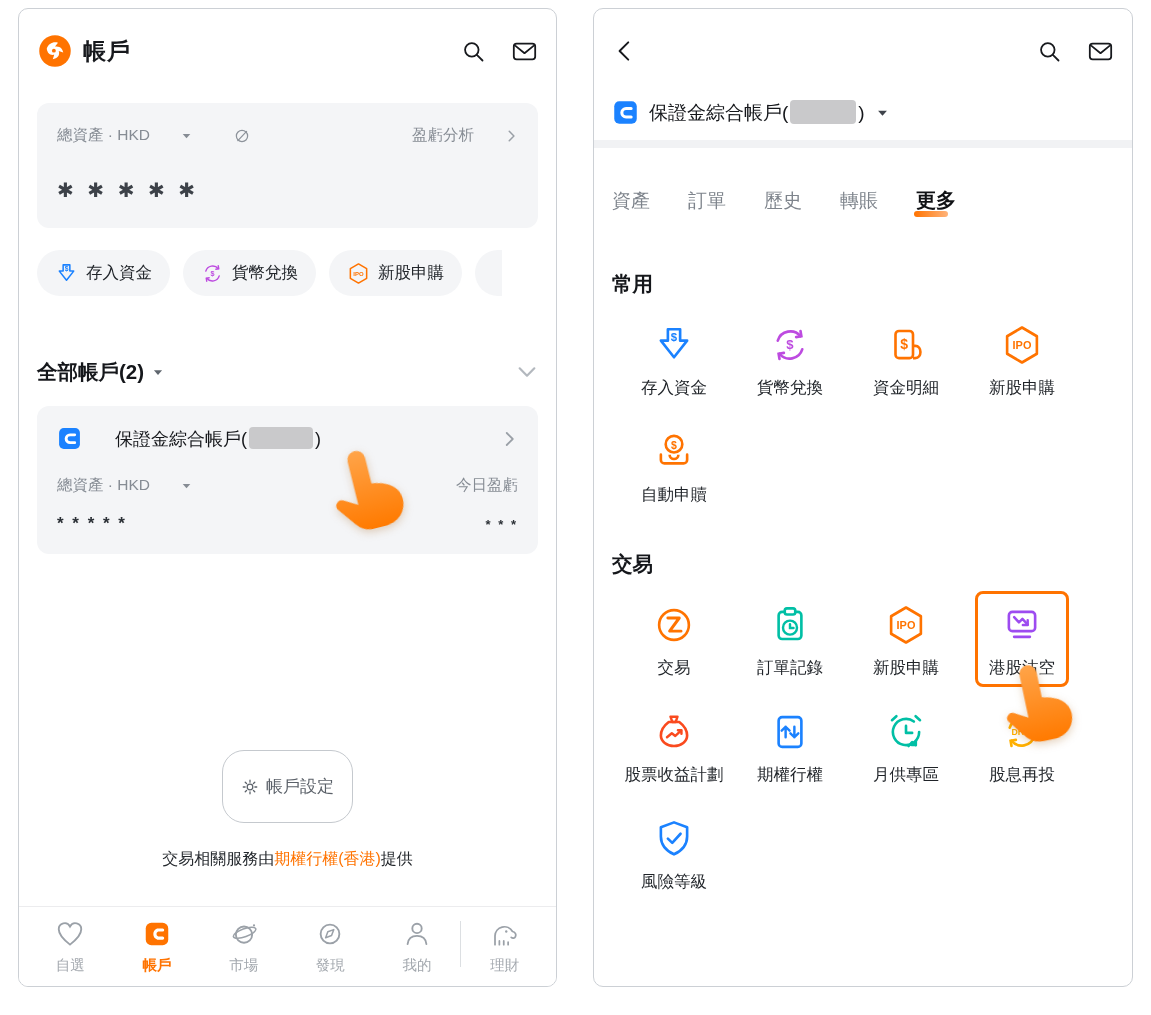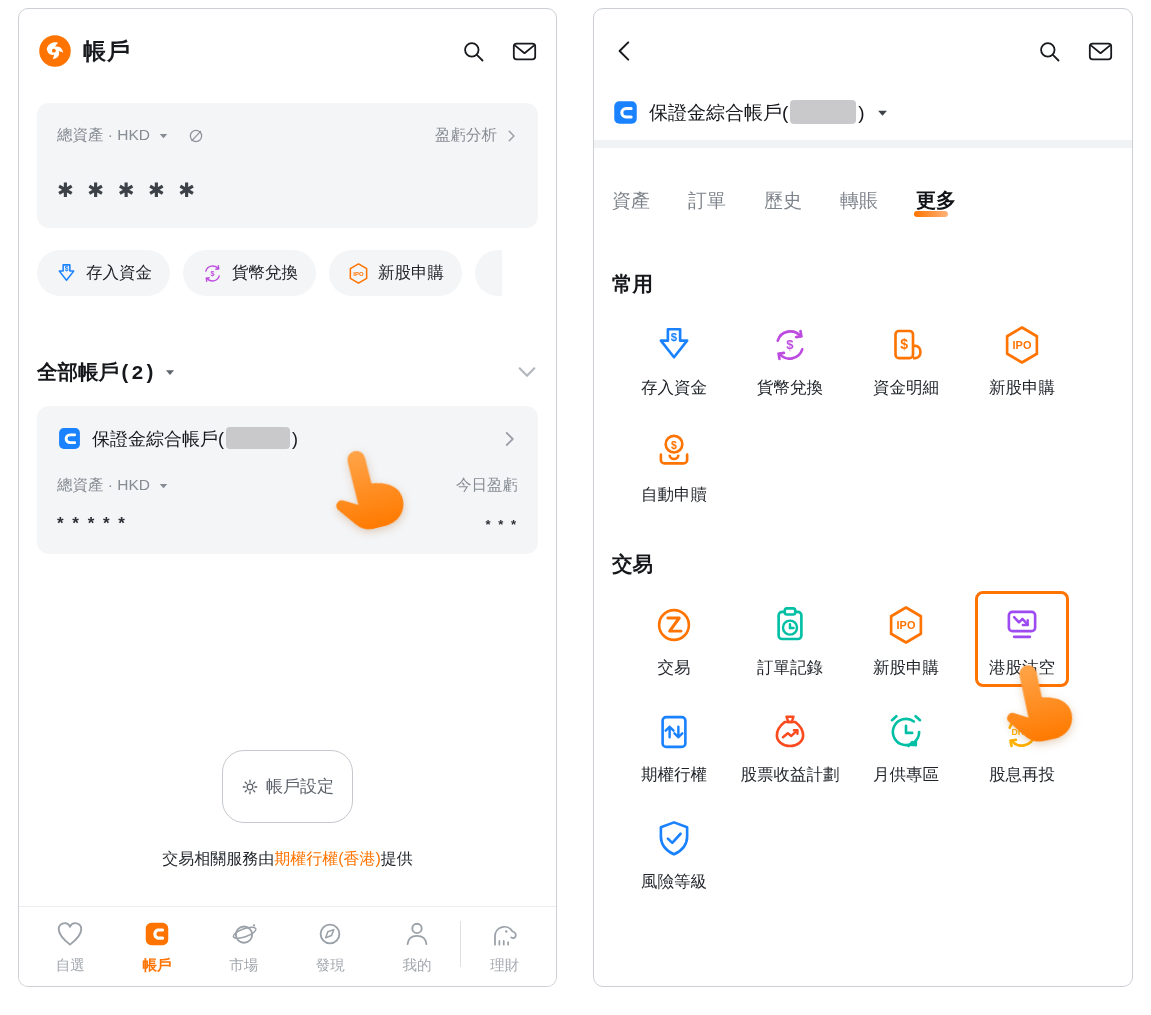--- a/index.html
+++ b/index.html
@@ -13,37 +13,37 @@
 
   
   .hdr { display:flex; align-items:center; height:56px; margin-top:14px; }
   .hdr .sp { flex:1; }
   .hdr .ic-btn { margin-left:24px; display:flex; }
   .app-title { font-size:23px; font-weight:700; margin-left:10px; letter-spacing:1px; }
   svg { display:block; }
 
   
   .asset-card { margin-top:24px; background:#f4f5f7; border-radius:12px; padding:22px 20px 26px; }
-  .row { display:flex; align-items:center; }
+  .row { display:flex; align-items:center;gap:23px; }
   .grey { color:#868c94; font-size:15.5px; }
   .caret { margin-left:7px; }
   .eye { margin-left:16px; }
   .sp { flex:1; }
   .masked-big { margin-top:32px; font-size:20px; font-weight:700; color:#3c4148; letter-spacing:4px; }
 
   
   .quick { display:flex; gap:13px; margin-top:22px; margin-right:-18px; }
   .pill { height:46px; border-radius:23px; background:#f4f5f7; display:flex; align-items:center;
     padding:0 18px; font-size:16.5px; color:#22262b; white-space:nowrap; }
   .pill svg { margin-right:8px; }
   .pill-cut { flex:none; width:27px; border-radius:23px 0 0 23px; background:#f4f5f7; height:46px; }
 
   
   .acc-head { display:flex; align-items:center; margin-top:62px; }
-  .acc-head .t { font-size:20.5px; font-weight:700; color:#15171b;font-family:Liberation Mono, monospace; }
+  .acc-head .t { font-size:20.5px; font-weight:700; color:#15171b; }
 
   
   .acc-card { margin-top:20px; background:#f4f5f7; border-radius:12px; padding:20px; }
   .acc-name { font-size:18px; color:#15171b; margin-left:10px; }
   .redact { display:inline-block; width:64px; height:22px; background:#c9c9cb; border-radius:4px;
     vertical-align:-4px; margin:0 2px; }
   .masked-sm { font-size:17px; font-weight:700; color:#2b3036; letter-spacing:2px; }
   .masked-xs { font-size:13px; font-weight:700; color:#2b3036; letter-spacing:2px; }
 
   
@@ -476,37 +476,37 @@
                   <stop offset="1" stop-color="#ff7a00"></stop>
                 </linearGradient>
               </defs>
               <path d="M26 38V12a6 6 0 0 1 12 0v18l2 .4C49 32 56 37 56 45c0 9-7 15-16 15h-7c-5 0-9-2-12-6l-9-12c-2.5-3.3 1.8-7.6 5.2-5.2L26 42z" fill="url(#hg2)"></path>
             </svg>
         </div>
       </div>
       <div class="cell">
         <span>
           <svg width="42" height="42" viewBox="0 0 48 48">
-              <rect x="11" y="7" width="26" height="34" rx="4" fill="none" stroke="#1b82ff" stroke-width="3"></rect>
-              <path d="M19 30V18m0 0l-4.5 4.5M19 18l4.5 4.5" fill="none" stroke="#1b82ff" stroke-width="2.8" stroke-linecap="round" stroke-linejoin="round"></path>
-              <path d="M29 18v12m0 0l-4.5-4.5M29 30l4.5-4.5" fill="none" stroke="#1b82ff" stroke-width="2.8" stroke-linecap="round" stroke-linejoin="round"></path>
-            </svg>
-        </span>
-        <span class="lbl">期權行權</span>
-      </div>
-      <div class="cell">
-        <span>
-          <svg width="42" height="42" viewBox="0 0 48 48">
               <path d="M20 6.5h8l-2 6h-4z" fill="none" stroke="#fa4a1e" stroke-width="2.8" stroke-linejoin="round"></path>
               <path d="M18 12.5h12c6 4.5 9 10.5 9 15.5a15 12 0 0 1-30 0c0-5 3-11 9-15.5z" fill="none" stroke="#fa4a1e" stroke-width="3" stroke-linejoin="round"></path>
               <path d="M16 30l5.5-4.5 4 3 6.5-6" fill="none" stroke="#fa4a1e" stroke-width="2.8" stroke-linecap="round" stroke-linejoin="round"></path>
               <path d="M28.5 22h4v4" fill="none" stroke="#fa4a1e" stroke-width="2.8" stroke-linecap="round" stroke-linejoin="round"></path>
             </svg>
         </span>
         <span class="lbl">股票收益計劃</span>
+      </div>
+      <div class="cell">
+        <span>
+          <svg width="42" height="42" viewBox="0 0 48 48">
+              <rect x="11" y="7" width="26" height="34" rx="4" fill="none" stroke="#1b82ff" stroke-width="3"></rect>
+              <path d="M19 30V18m0 0l-4.5 4.5M19 18l4.5 4.5" fill="none" stroke="#1b82ff" stroke-width="2.8" stroke-linecap="round" stroke-linejoin="round"></path>
+              <path d="M29 18v12m0 0l-4.5-4.5M29 30l4.5-4.5" fill="none" stroke="#1b82ff" stroke-width="2.8" stroke-linecap="round" stroke-linejoin="round"></path>
+            </svg>
+        </span>
+        <span class="lbl">期權行權</span>
       </div>
       <div class="cell">
         <span>
           <svg width="42" height="42" viewBox="0 0 48 48">
               <g fill="none" stroke="#00bfa5" stroke-width="3" stroke-linecap="round" stroke-linejoin="round">
                 <path d="M39 24a15 15 0 1 1-6-12"></path>
                 <path d="M13 6l-5 4.5M35 6l5 4.5"></path>
                 <path d="M24 17v8h7"></path>
                 <path d="M27 40l4-4.5 4 3.5"></path>
                 <path d="M35.5 34v5h-5" stroke-width="2.4"></path>

